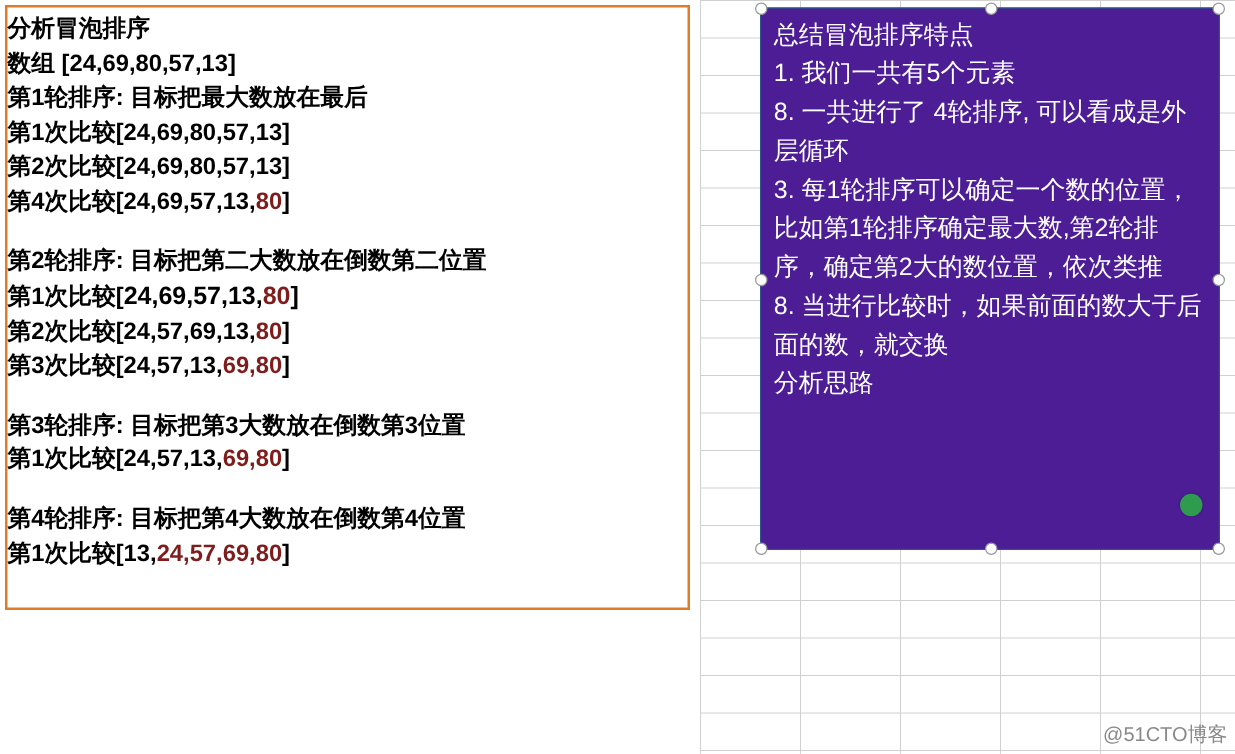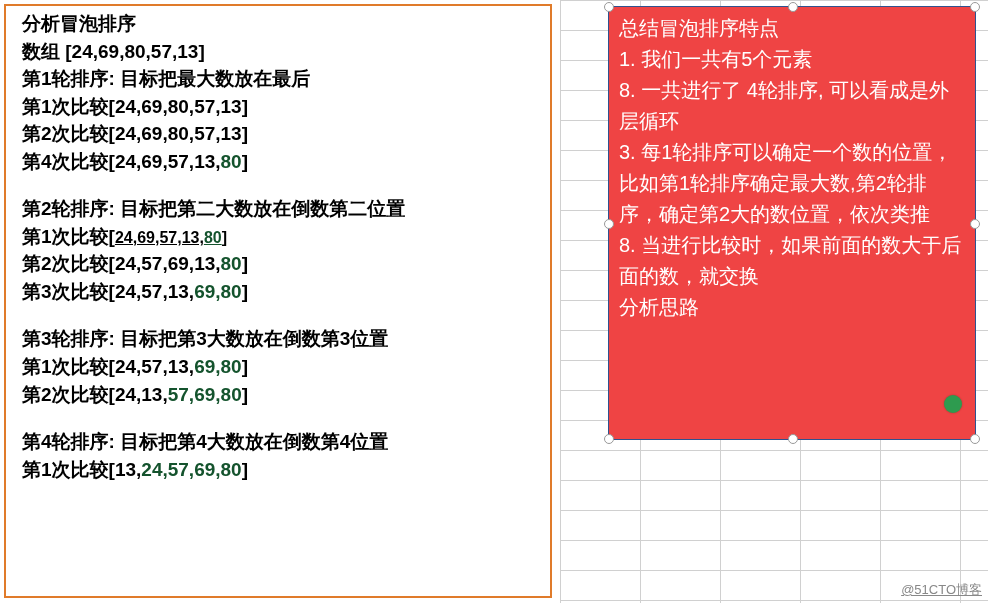--- a/index.html
+++ b/index.html
@@ -22,42 +22,42 @@
       linear-gradient(to right, #d0d0d0 1px, transparent 1px),
       linear-gradient(to bottom, #d0d0d0 1px, transparent 1px);
     background-size: 80px 30px;
     background-position: 0 0;
   }
   .left-box {
     position: absolute;
     top: 4px;
     left: 4px;
     width: 548px;
-    height: 594px;
+    height: 484px;
     border: 2px solid #e07b2a;
     background: #fff;
     box-sizing: border-box;
-    padding: 4px 16px;
+    padding: 4px 0;
     font-size: 19px;
     line-height: 1.45;
     color: #000;
     font-weight: 600;
   }
   .left-box .line { white-space: nowrap; }
-  .left-box .red { color: #14532d; margin-top: 16px; }
-  .left-box .big { font-size: 16px; text-decoration: underline; }
+  .left-box .red { color: #7f1d1d; margin-top: 16px; }
+  .left-box .big { font-size: 20px; }
   .left-box .gap { height: 20px; }
 
   .right-box {
     position: absolute;
     top: 6px;
     left: 608px;
     width: 368px;
     height: 434px;
-    background: #ef4444;
+    background: #4c1d95;
     color: #fff;
     border: 1px solid #2f528f;
     box-sizing: border-box;
     padding: 6px 10px;
     font-size: 20px;
     line-height: 1.55;
     font-weight: 500;
   }
   .handle {
     position: absolute;
@@ -82,23 +82,22 @@
     background: #2e9b4f;
     border-radius: 50%;
     top: 388px; left: 335px;
     box-shadow: 0 0 2px rgba(0,0,0,.3);
   }
 
   .watermark {
     position: absolute;
     right: 6px;
     bottom: 4px;
-    font-size: 13px;
+    font-size: 16px;
     color: #888;
-    text-decoration: underline;
   }
 </style>
 </head>
 <body>
 
 <div class="sheet-grid"></div>
 
 <div class="left-box">
   <div class="line">分析冒泡排序</div>
   <div class="line">数组 [24,69,80,57,13]</div>
@@ -122,23 +121,20 @@
   <div class="line">
     <span>第3次比较[24,57,13,</span><span class="red">69,80</span><span>]</span>
   </div>
 
   <div class="gap"></div>
 
   <div class="line">第3轮排序: 目标把第3大数放在倒数第3位置</div>
   <div class="line">
     <span>第1次比较[24,57,13,</span><span class="red">69,80</span><span>]</span>
   </div>
-  <div class="line">
-    <span>第2次比较[24,13,</span><span class="red">57,69,80</span><span>]</span>
-  </div>
 
   <div class="gap"></div>
 
   <div class="line">第4轮排序: 目标把第4大数放在倒数第4位置</div>
   <div class="line">
     <span>第1次比较[13,</span><span class="red">24,57,69,80</span><span>]</span>
   </div>
 </div>
 
 <div class="right-box">

